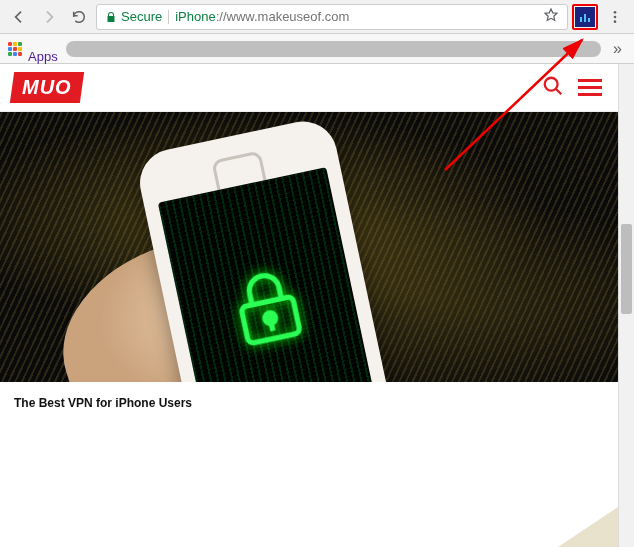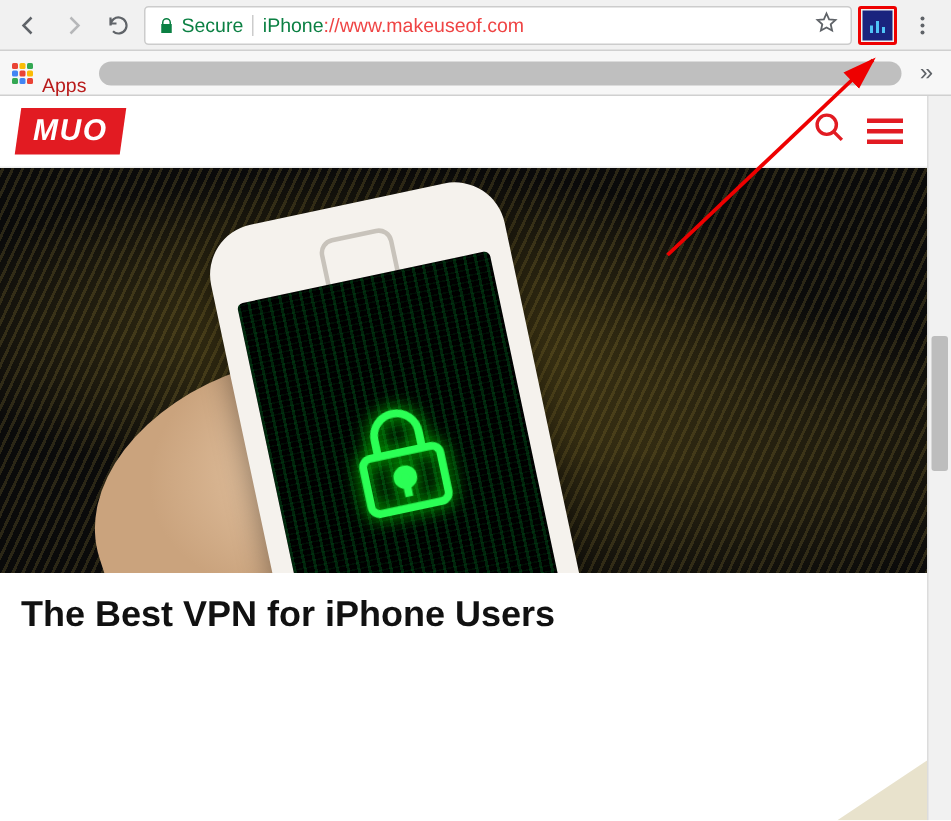--- a/index.html
+++ b/index.html
@@ -37,21 +37,21 @@
       display: flex;
       align-items: center;
       padding: 0 8px;
       gap: 6px;
       font-size: 13px;
       color: #222;
       overflow: hidden;
     }
     .secure { color: #0b8043; display: flex; align-items: center; gap: 4px; }
     .url-prefix { color: #0b8043; }
-    .url-rest { color: #ef4444; }
+    .url-rest { color: #737373; }
     .url-divider { width:1px; height:14px; background:#ccc; }
     .star { color: #5f6368; margin-left: auto; }
     .star svg { width:16px; height:16px; }
     .ext-highlight {
       border: 2px solid #e00;
       padding: 1px;
       border-radius: 2px;
     }
     .ext-icon {
       width: 20px; height: 20px;
@@ -83,21 +83,21 @@
     .apps-icon span { width:4px; height:4px; border-radius:1px; }
     .apps-icon span:nth-child(1){background:#ea4335;}
     .apps-icon span:nth-child(2){background:#fbbc05;}
     .apps-icon span:nth-child(3){background:#34a853;}
     .apps-icon span:nth-child(4){background:#4285f4;}
     .apps-icon span:nth-child(5){background:#ea4335;}
     .apps-icon span:nth-child(6){background:#fbbc05;}
     .apps-icon span:nth-child(7){background:#34a853;}
     .apps-icon span:nth-child(8){background:#4285f4;}
     .apps-icon span:nth-child(9){background:#ea4335;}
-    .apps-label { font-size:13px; color:#b91c1c;margin-top:15px; }
+    .apps-label { font-size:13px; color:#4c1d95;margin-top:15px; }
     .bm-pill {
       flex:1;
       height:16px;
       background:#bfbfbf;
       border-radius:8px;
     }
     .bm-overflow { color:#5f6368; font-size:16px; padding:0 4px; }
     
     .viewport {
       position: relative;
@@ -213,21 +213,21 @@
     .hand {
       position:absolute;
       left:60px; bottom:-40px;
       width:260px; height:180px;
       background: radial-gradient(ellipse 160px 120px at 60% 40%, #e8c9a8, #caa37d 70%);
       border-radius: 60% 60% 40% 40%;
       transform: rotate(-18deg);
     }
     .article-title {
       padding: 14px 14px 22px;
-      font-size:24px;
+      font-size:12px;
       font-weight:800;
       color:#111;
     }
     
     .arrow-svg {
       position:absolute;
       left:0; top:0;
       width:634px; height:200px;
       pointer-events:none;
     }

